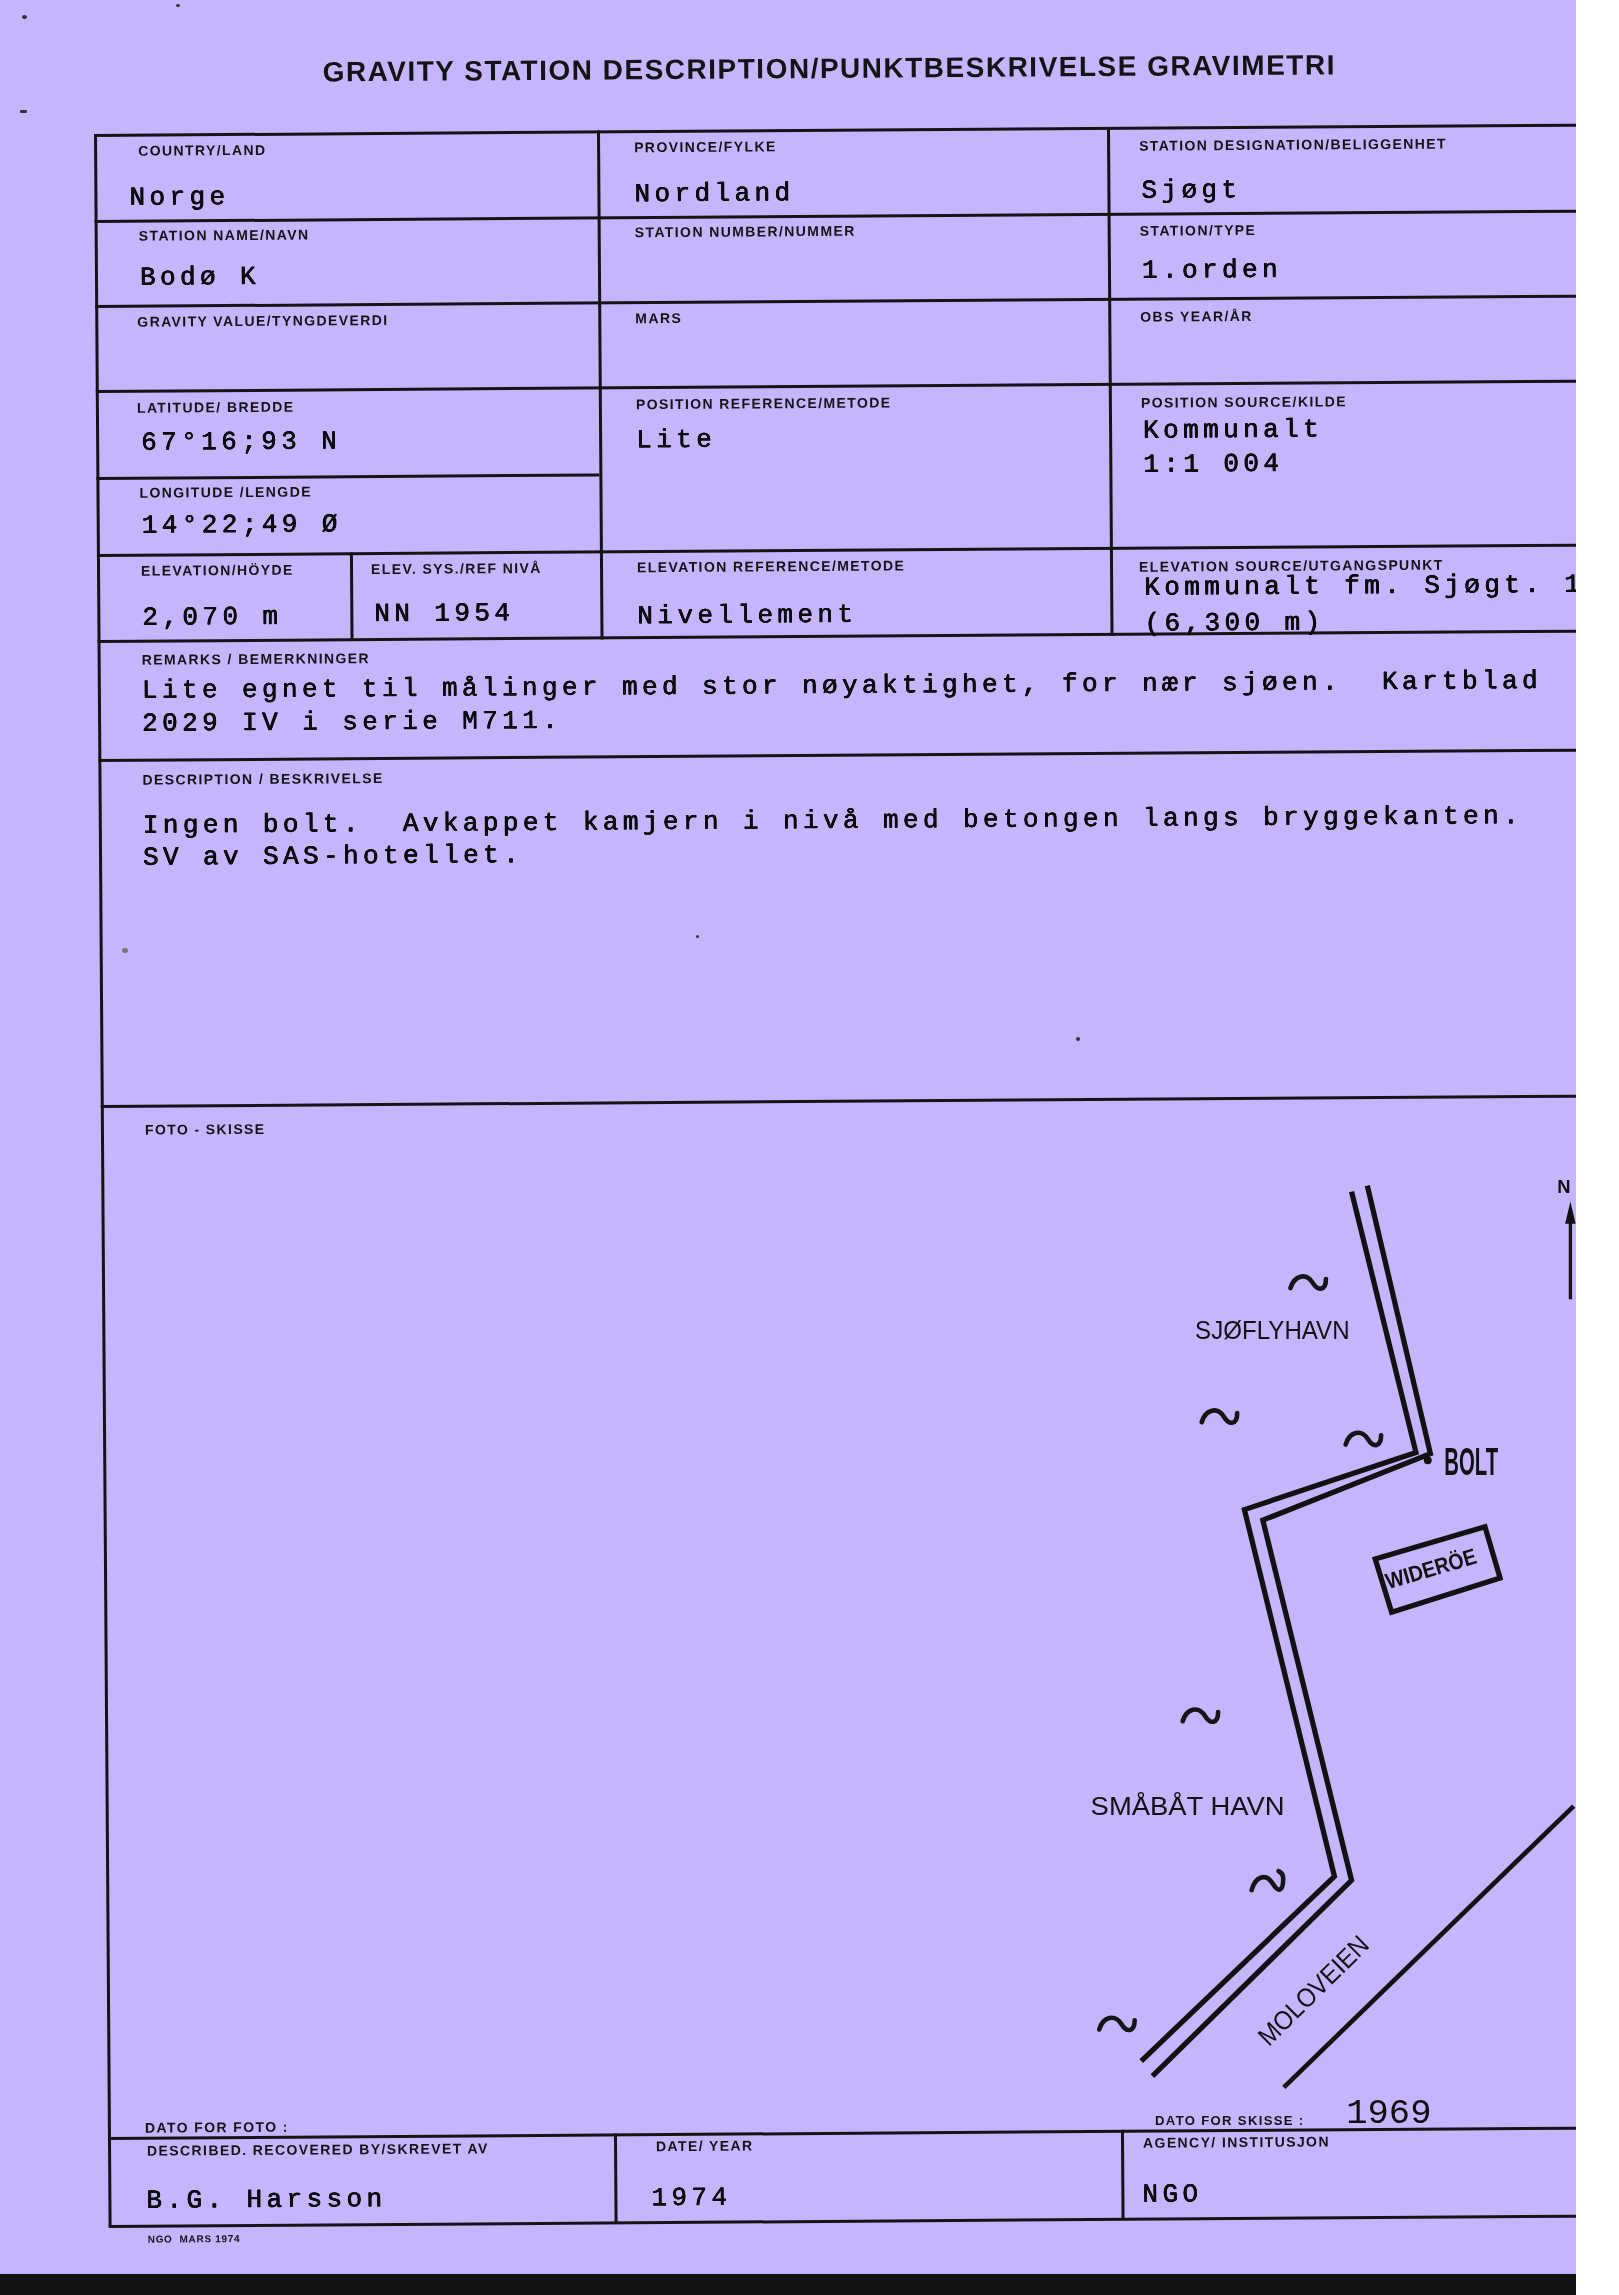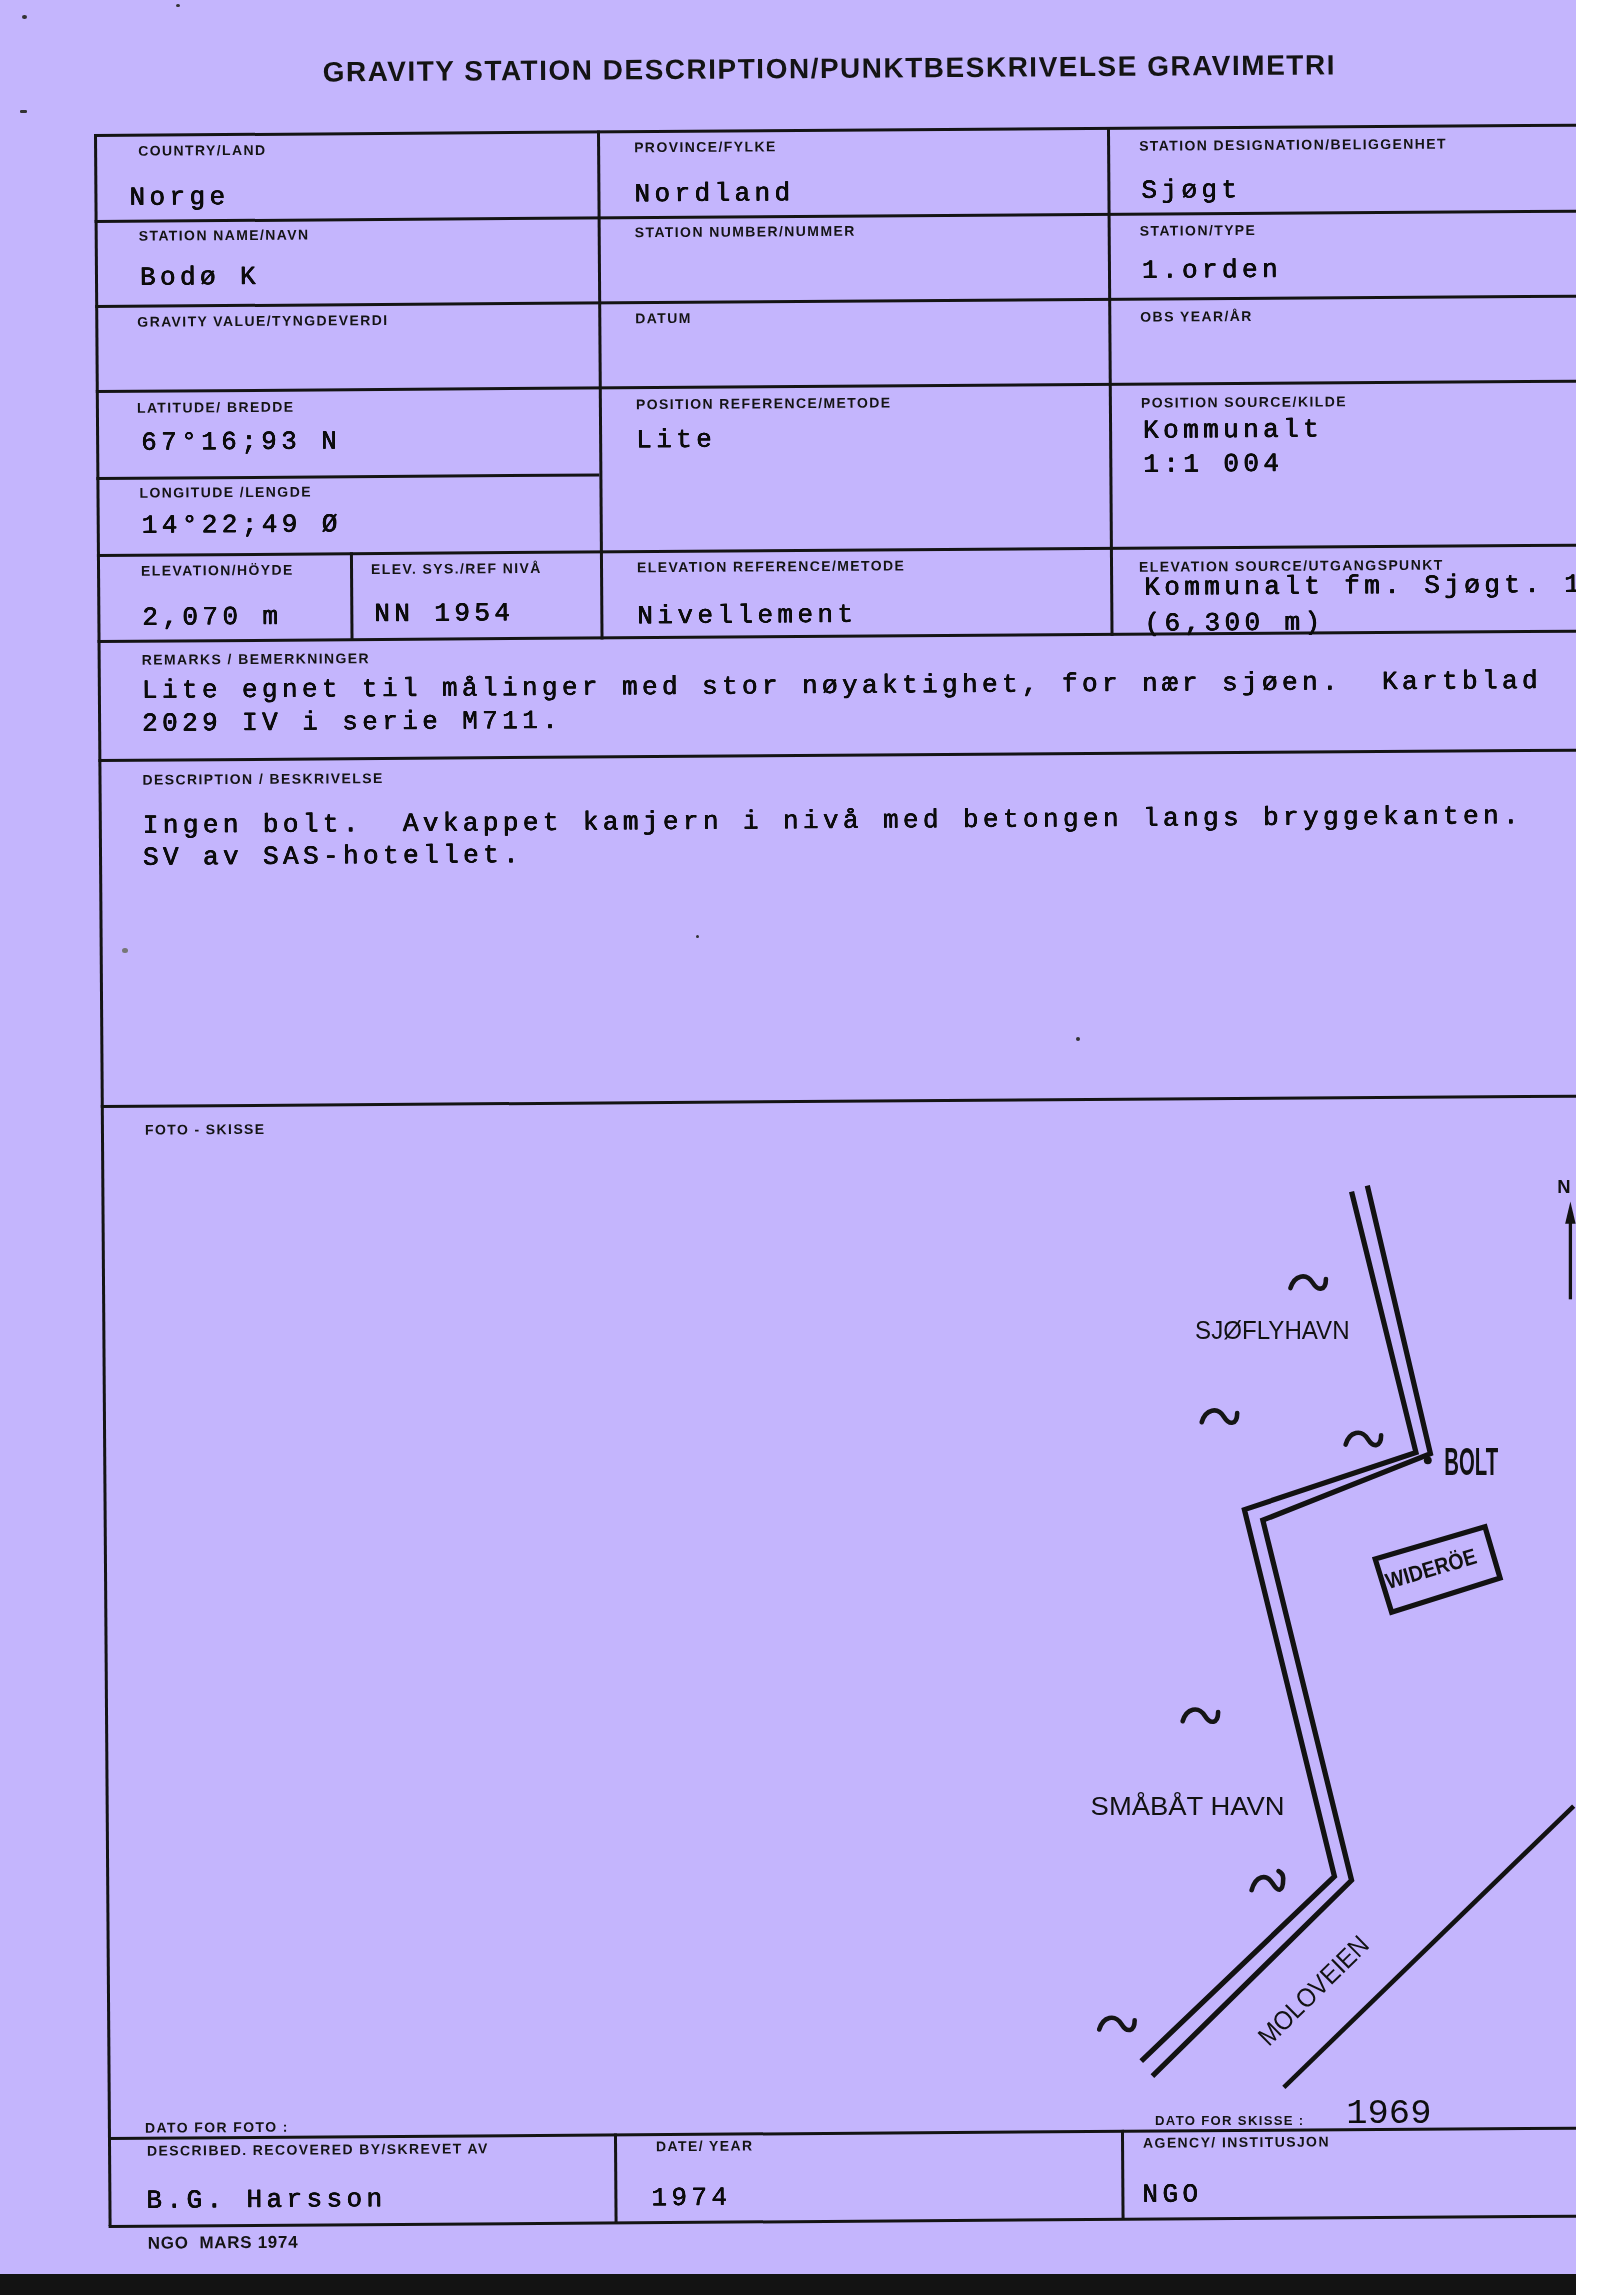--- a/index.html
+++ b/index.html
@@ -35,38 +35,38 @@
   <div class="vl" style="left:600px;top:2137px;height:89px"></div>
   <div class="vl" style="left:1107px;top:2137px;height:89px"></div>
 
   <div class="lab" style="left:138px;top:144px">COUNTRY/LAND</div>
   <div class="lab" style="left:634px;top:144px">PROVINCE/FYLKE</div>
   <div class="lab" style="left:1139px;top:146px">STATION DESIGNATION/BELIGGENHET</div>
   <div class="lab" style="left:138px;top:229px">STATION NAME/NAVN</div>
   <div class="lab" style="left:634px;top:229px">STATION NUMBER/NUMMER</div>
   <div class="lab" style="left:1139px;top:231px">STATION/TYPE</div>
   <div class="lab" style="left:136px;top:315px">GRAVITY VALUE/TYNGDEVERDI</div>
-  <div class="lab" style="left:634px;top:315px">DATUM</div>
+  <div class="lab" style="left:634px;top:315px">MARS</div>
   <div class="lab" style="left:1139px;top:317px">OBS YEAR/ÅR</div>
   <div class="lab" style="left:135px;top:401px">LATITUDE/ BREDDE</div>
   <div class="lab" style="left:634px;top:401px">POSITION REFERENCE/METODE</div>
   <div class="lab" style="left:1139px;top:403px">POSITION SOURCE/KILDE</div>
   <div class="lab" style="left:137px;top:486px">LONGITUDE /LENGDE</div>
   <div class="lab" style="left:138px;top:564px">ELEVATION/HÖYDE</div>
   <div class="lab" style="left:368px;top:564px">ELEV. SYS./REF NIVÅ</div>
   <div class="lab" style="left:634px;top:564px">ELEVATION REFERENCE/METODE</div>
   <div class="lab" style="left:1136px;top:567px">ELEVATION SOURCE/UTGANGSPUNKT</div>
   <div class="lab" style="left:138px;top:653px">REMARKS / BEMERKNINGER</div>
   <div class="lab" style="left:138px;top:773px">DESCRIPTION / BESKRIVELSE</div>
   <div class="lab" style="left:138px;top:1123px">FOTO - SKISSE</div>
   <div class="lab" style="left:131px;top:2121px">DATO FOR FOTO :</div>
   <div class="lab" style="left:133px;top:2144px">DESCRIBED. RECOVERED BY/SKREVET AV</div>
   <div class="lab" style="left:642px;top:2143px">DATE/ YEAR</div>
   <div class="lab" style="left:1129px;top:2143px">AGENCY/ INSTITUSJON</div>
-  <div class="lab" style="left:133px;top:2235px;font-size:17px;letter-spacing:0.7px">NGO  MARS 1974</div>
+  <div class="lab" style="left:133px;top:2235px;font-size:10px;letter-spacing:0.7px">NGO  MARS 1974</div>
 
   <div class="tw" style="left:129px;top:185px">Norge</div>
   <div class="tw" style="left:139px;top:265px">Bodø K</div>
   <div class="tw" style="left:139px;top:430px">67°16;93 N</div>
   <div class="tw" style="left:139px;top:513px">14°22;49 Ø</div>
   <div class="tw" style="left:139px;top:605px">2,070 m</div>
   <div class="tw" style="left:371px;top:603px">NN 1954</div>
   <div class="tw" style="left:634px;top:185px">Nordland</div>
   <div class="tw" style="left:634px;top:431px">Lite</div>
   <div class="tw" style="left:634px;top:607px">Nivellement</div>

